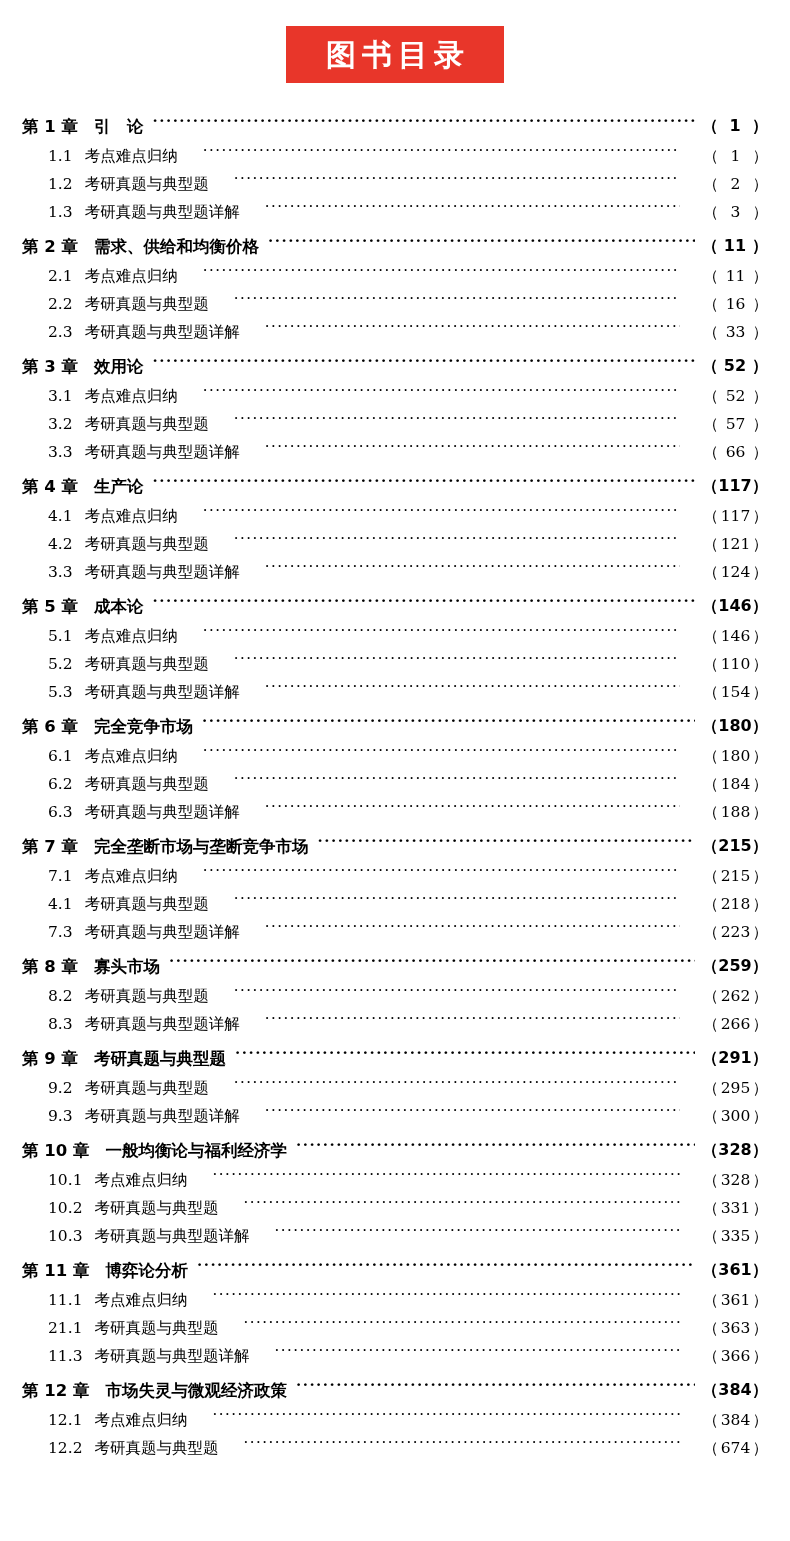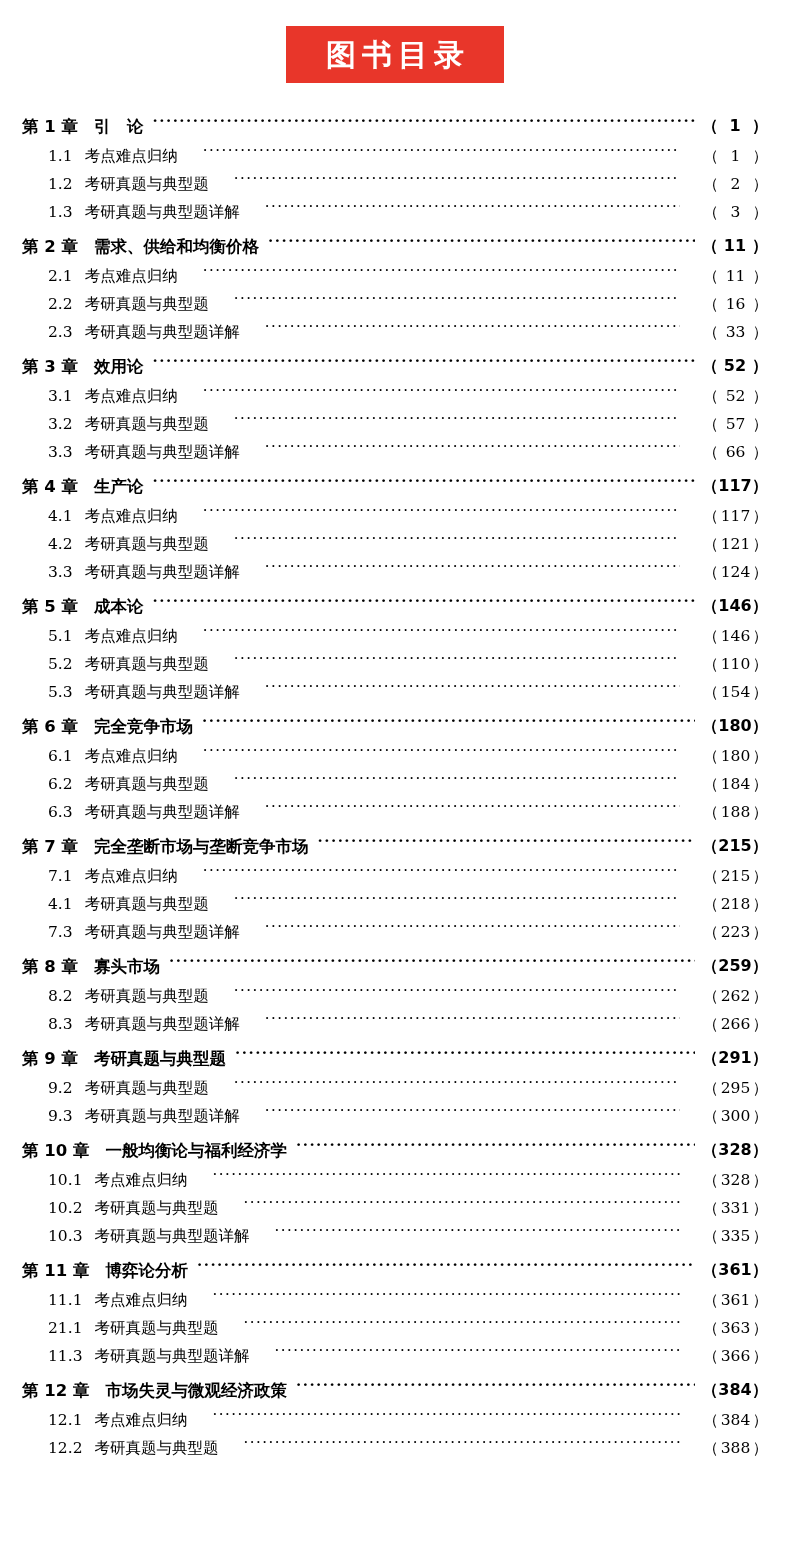--- a/index.html
+++ b/index.html
@@ -343,18 +343,18 @@
         <div class="page-no"><span class="pn-open">（</span><span class="pn-digits">384</span><span class="pn-close">）</span></div>
       </div>
       <div class="entry section">
         <div class="label"><span class="num">12.1</span><span class="gap"></span><span class="ttl">考点难点归纳</span></div>
         <div class="leader"></div>
         <div class="page-no"><span class="pn-open">（</span><span class="pn-digits">384</span><span class="pn-close">）</span></div>
       </div>
       <div class="entry section">
         <div class="label"><span class="num">12.2</span><span class="gap"></span><span class="ttl">考研真题与典型题</span></div>
         <div class="leader"></div>
-        <div class="page-no"><span class="pn-open">（</span><span class="pn-digits">388</span><span class="pn-close">）</span></div>
+        <div class="page-no"><span class="pn-open">（</span><span class="pn-digits">674</span><span class="pn-close">）</span></div>
       </div>
       <div class="entry section"></div>
     </div>
 
 </div>
 
 </body></html>

